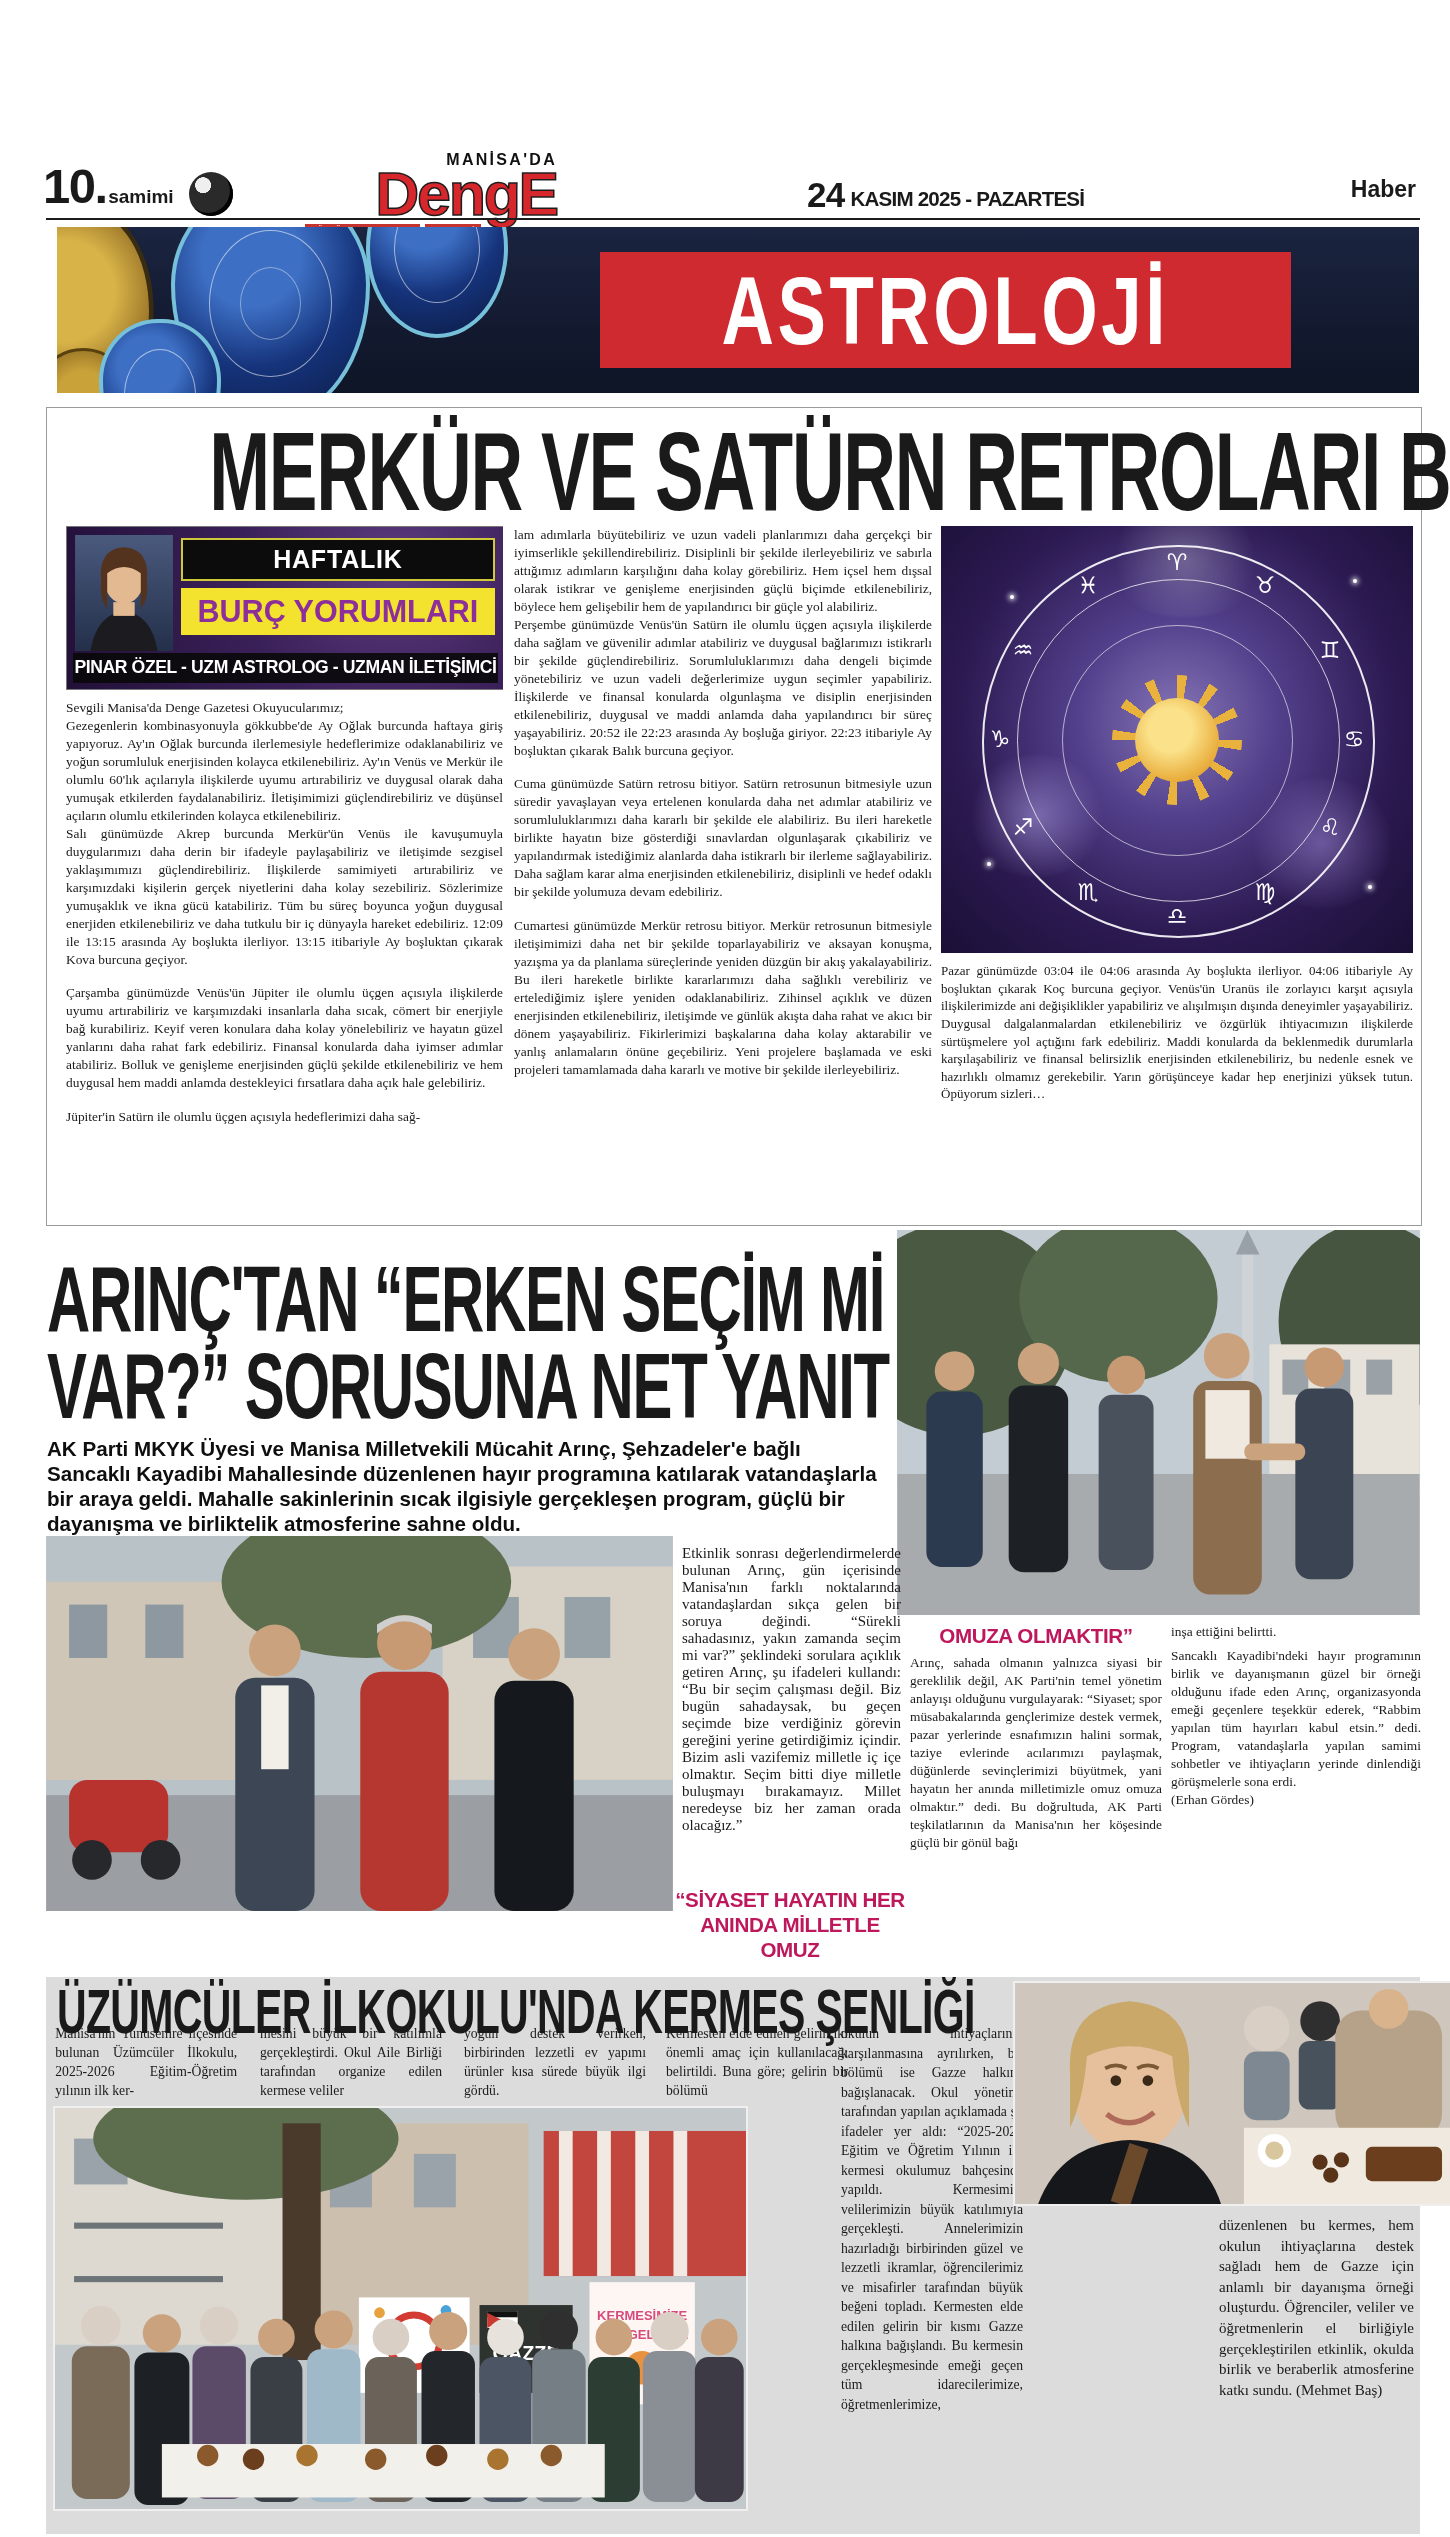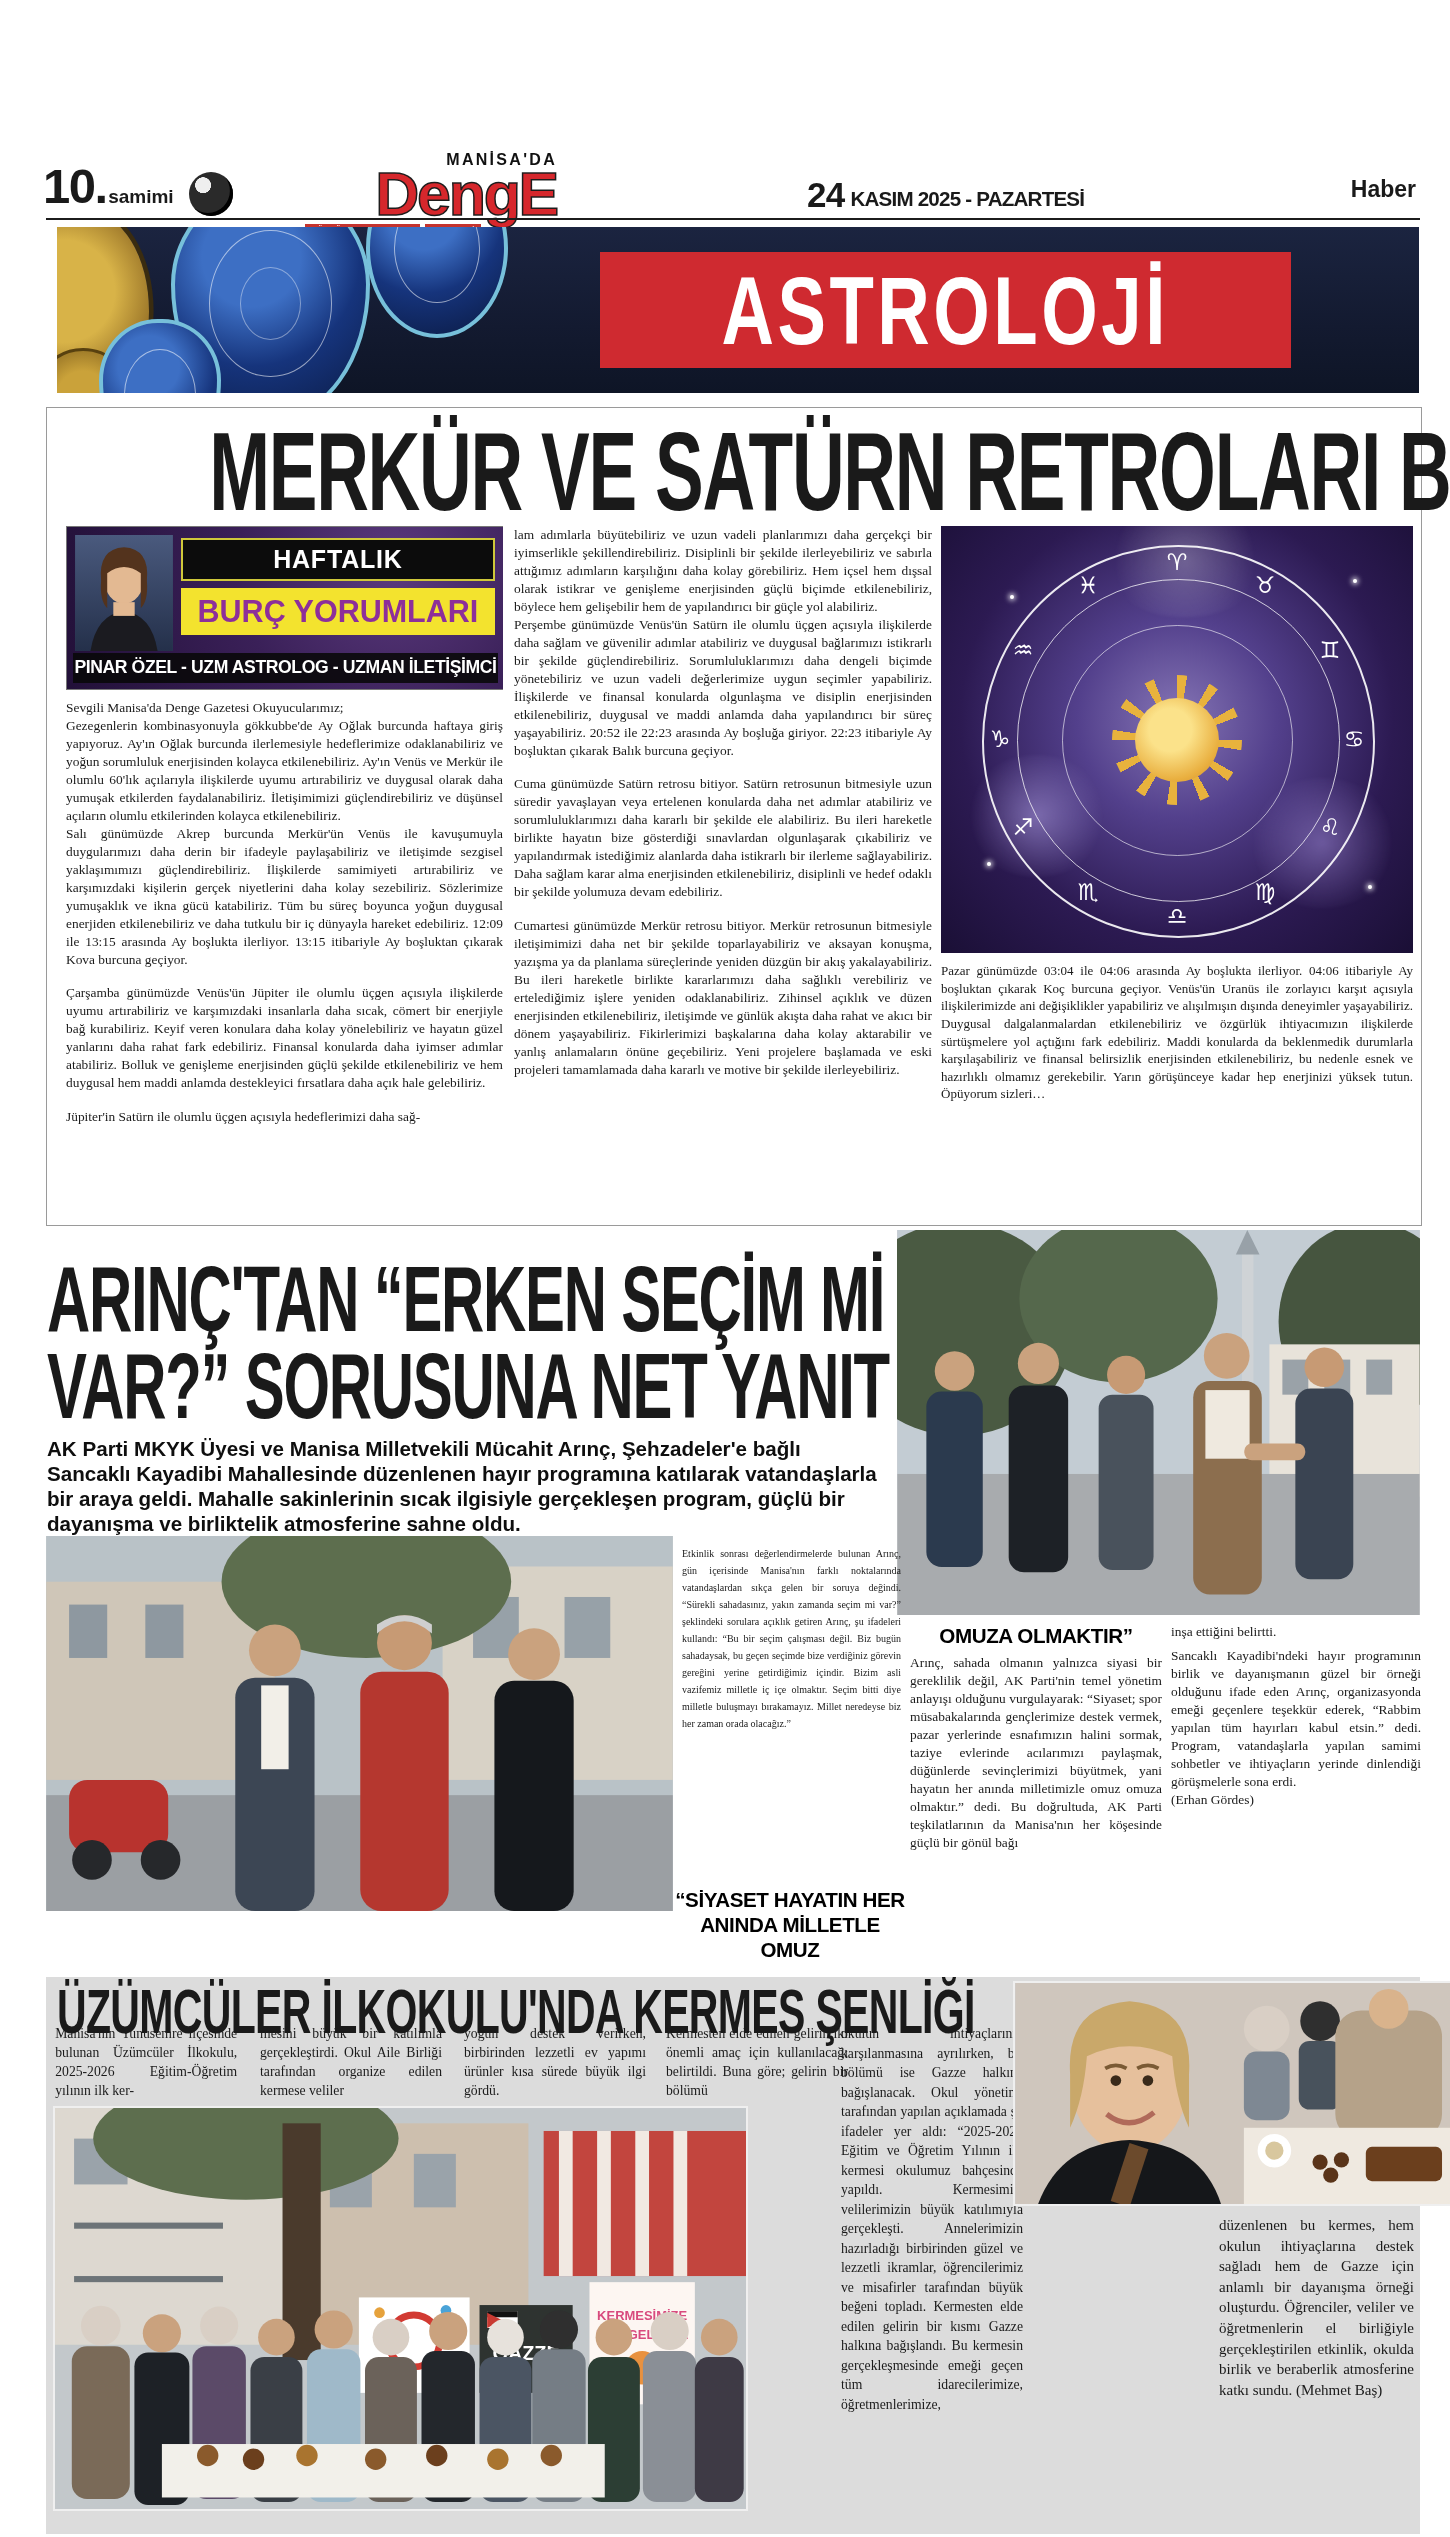--- a/index.html
+++ b/index.html
@@ -82,24 +82,24 @@
   .star{position:absolute;width:3.8px;height:3.8px;border-radius:50%;background:#fff;box-shadow:0 0 5.3px 1.5px rgba(255,255,255,.8);}
   
   .arinc-head{position:absolute;left:47px;top:1252px;width:847px;}
   .arinc-head .cond{font-size:73px;transform:scale(.82,1.28);transform-origin:left top;letter-spacing:-1.5px;display:block;height:87px;}
   .standfirst{position:absolute;left:47px;top:1436px;width:843px;
               font:700 20.6px "Liberation Sans",sans-serif;line-height:25px;color:#0e0e0e;}
   .photo{position:absolute;overflow:hidden;background:#cfd3d6;}
   .ph-arinc-right{left:897px;top:1230px;width:523px;height:385px;}
   .ph-arinc-left{left:46px;top:1536px;width:627px;height:375px;}
   .bcol{position:absolute;font-size:13.4px;line-height:18px;text-align:justify;overflow:hidden;}
-  .bcol1{left:682px;top:1545px;width:219px;height:337px;font-size:10px;line-height:17px;}
+  .bcol1{left:682px;top:1545px;width:219px;height:337px;font-size:15px;line-height:17px;}
   .bcol2{left:910px;top:1623px;width:252px;height:347px;}
   .bcol3{left:1171px;top:1623px;width:250px;height:347px;}
-  .bluehead{color:#000000;font:700 20.6px "Liberation Sans",sans-serif;line-height:25px;text-align:center;letter-spacing:-0.4px;}
+  .bluehead{color:#be185d;font:700 20.6px "Liberation Sans",sans-serif;line-height:25px;text-align:center;letter-spacing:-0.4px;}
   .sub1{position:absolute;left:670px;top:1887px;width:240px;}
   .credit{margin-top:1.5px;}
   
   .kermes{position:absolute;left:46px;top:1977px;width:1374px;height:557px;background:#dcdcdc;}
   .kermes-head{position:absolute;left:10.7px;top:3.1px;width:828px;}
   .kermes-head .cond{font-size:50px;transform:scale(.82,1.25);transform-origin:left top;letter-spacing:-0.8px;}
   .kcol{position:absolute;font-size:13.7px;line-height:19px;text-align:justify;overflow:hidden;}
   .ki1{left:9.2px;top:47px;width:182px;height:84px;}
   .ki2{left:214px;top:47px;width:182px;height:84px;}
   .ki3{left:418px;top:47px;width:182px;height:84px;}

